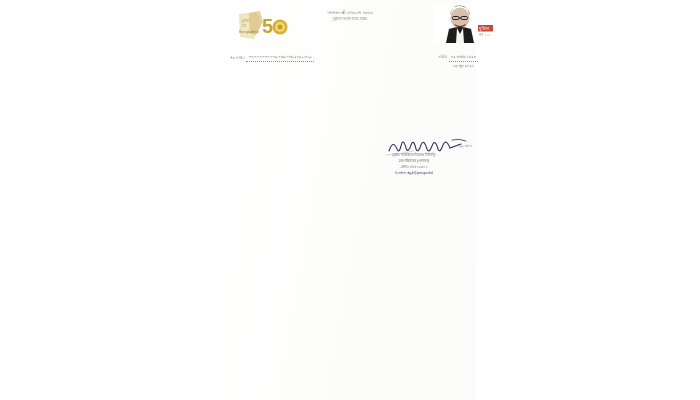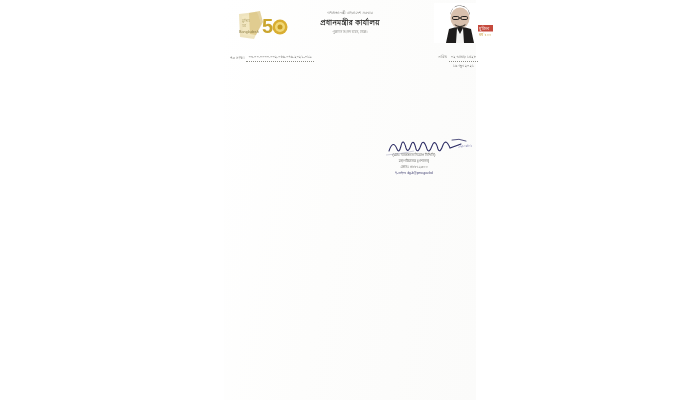--- a/index.html
+++ b/index.html
@@ -131,21 +131,20 @@
       <path d="M41 42 Q52 50 63 42 Q64 46 52 49 Q41 46 41 42Z" fill="#3a3632"></path>
       <path d="M30 52 Q52 44 74 52 L80 80 L24 80 Z" fill="#1f1d1c"></path>
       <path d="M46 50 L52 62 L58 50 L60 80 L44 80 Z" fill="#f7f6f4"></path>
       <rect x="88" y="44" width="30" height="13" fill="#c0392b" opacity=".92"></rect>
       <text x="90" y="54" font-size="9" fill="#ffffff" font-family="'Liberation Sans',sans-serif">মুজিব</text>
       <text x="90" y="65" font-size="7.5" fill="#b8860b" font-family="'Liberation Sans',sans-serif">বর্ষ ১০০</text>
     </svg>
 
     <div id="hdr-center">
       <div class="gov-line">গণপ্রজাতন্ত্রী বাংলাদেশ সরকার</div>
-      <div class="office-title">প্রধানমন্ত্রীর কার্যালয়</div>
       <div class="office-sub">পুরাতন সংসদ ভবন, ঢাকা।</div>
     </div>
   </div>
 
   <div id="meta">
     <div id="memo">
       <span class="lbl">পত্র সংখ্যা</span>
       <span class="dotted">০৩.০০.০০০০.০০২.০৪৬.০৭৬.২০২১-০১৯</span>
     </div>
     <div id="dates">

